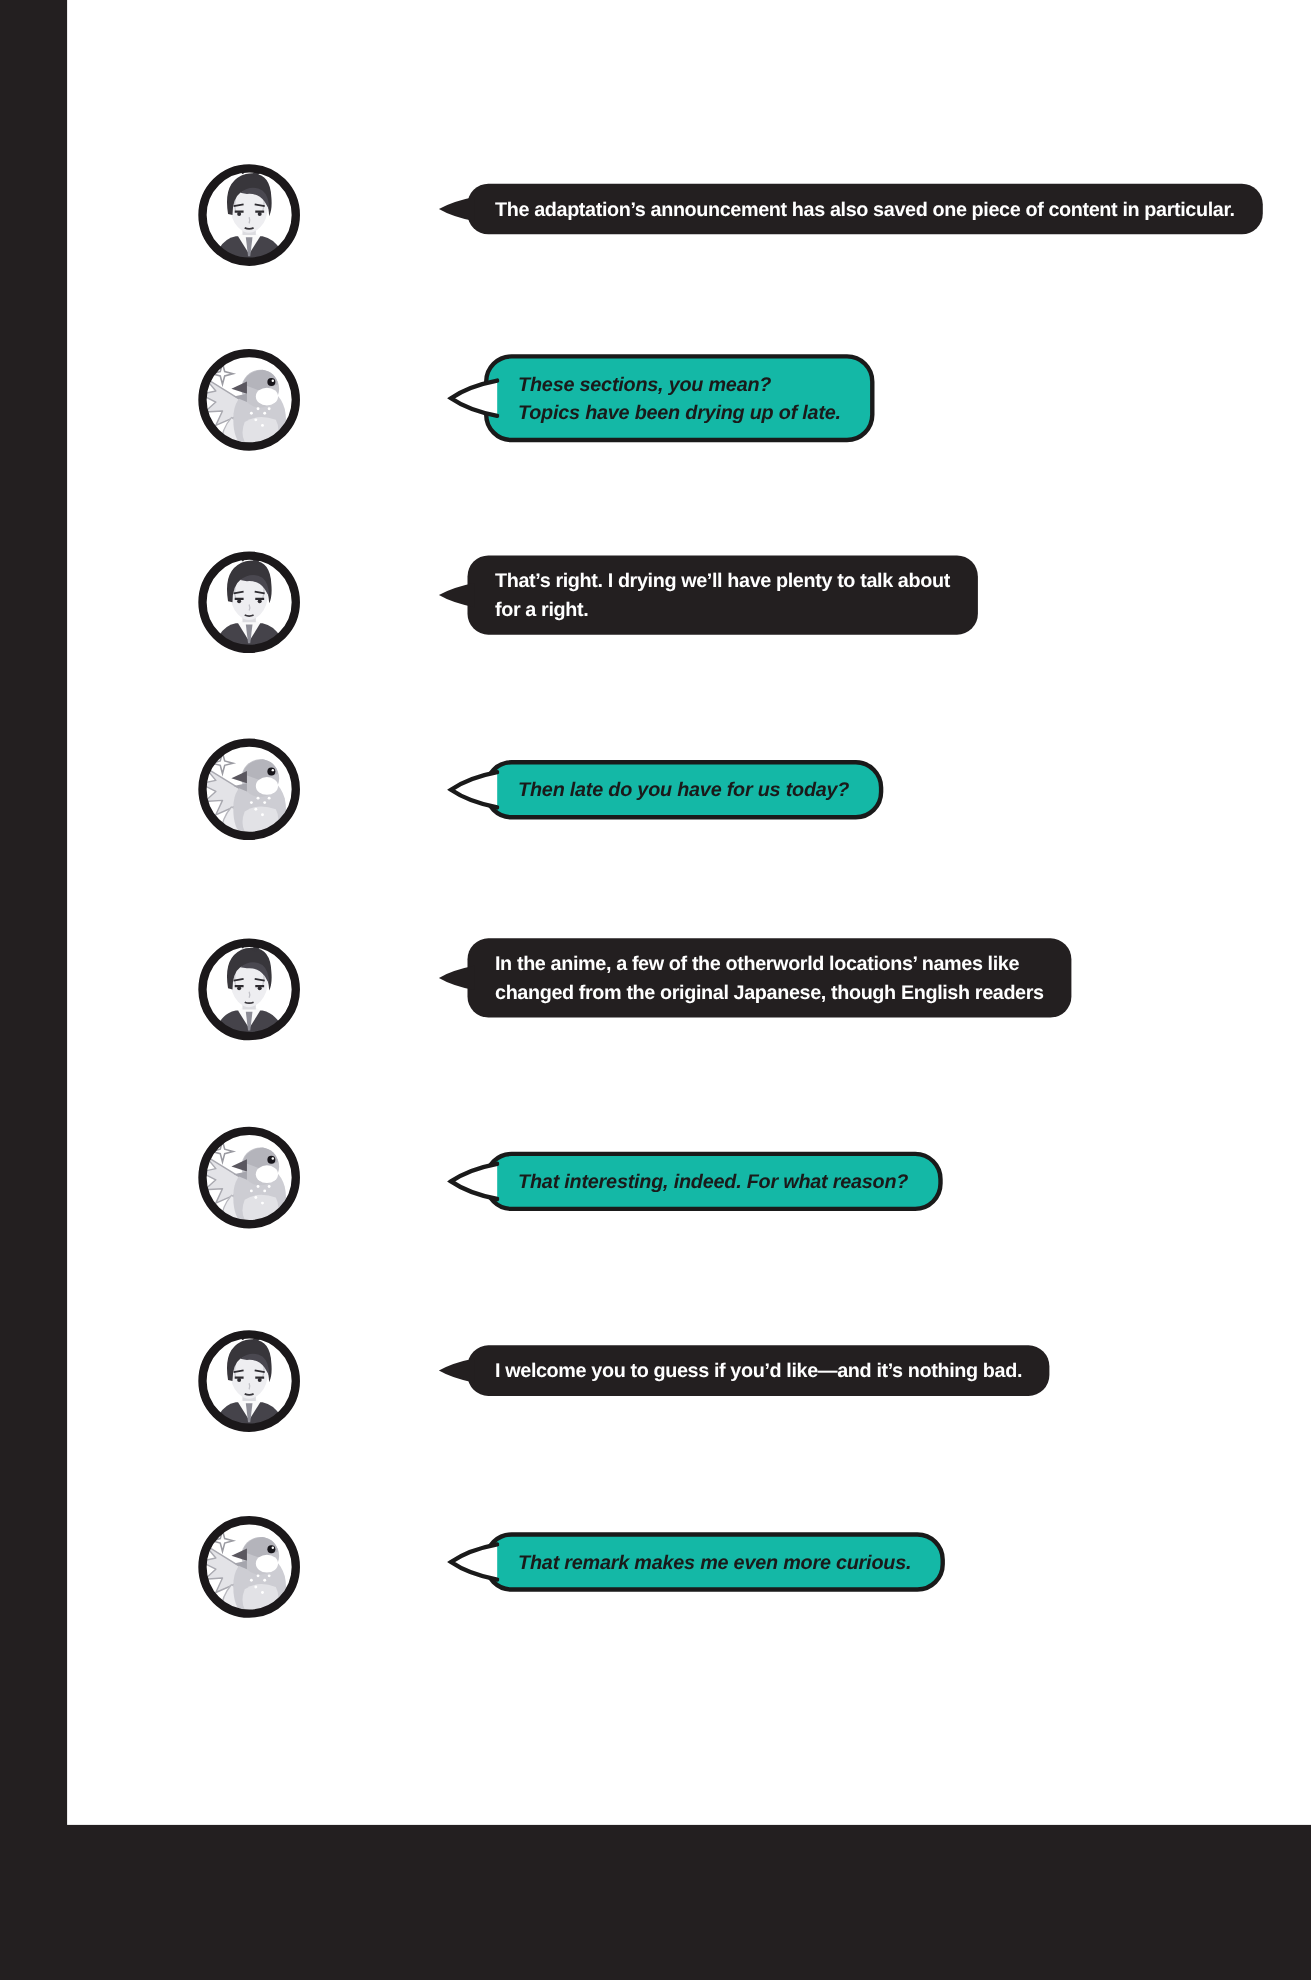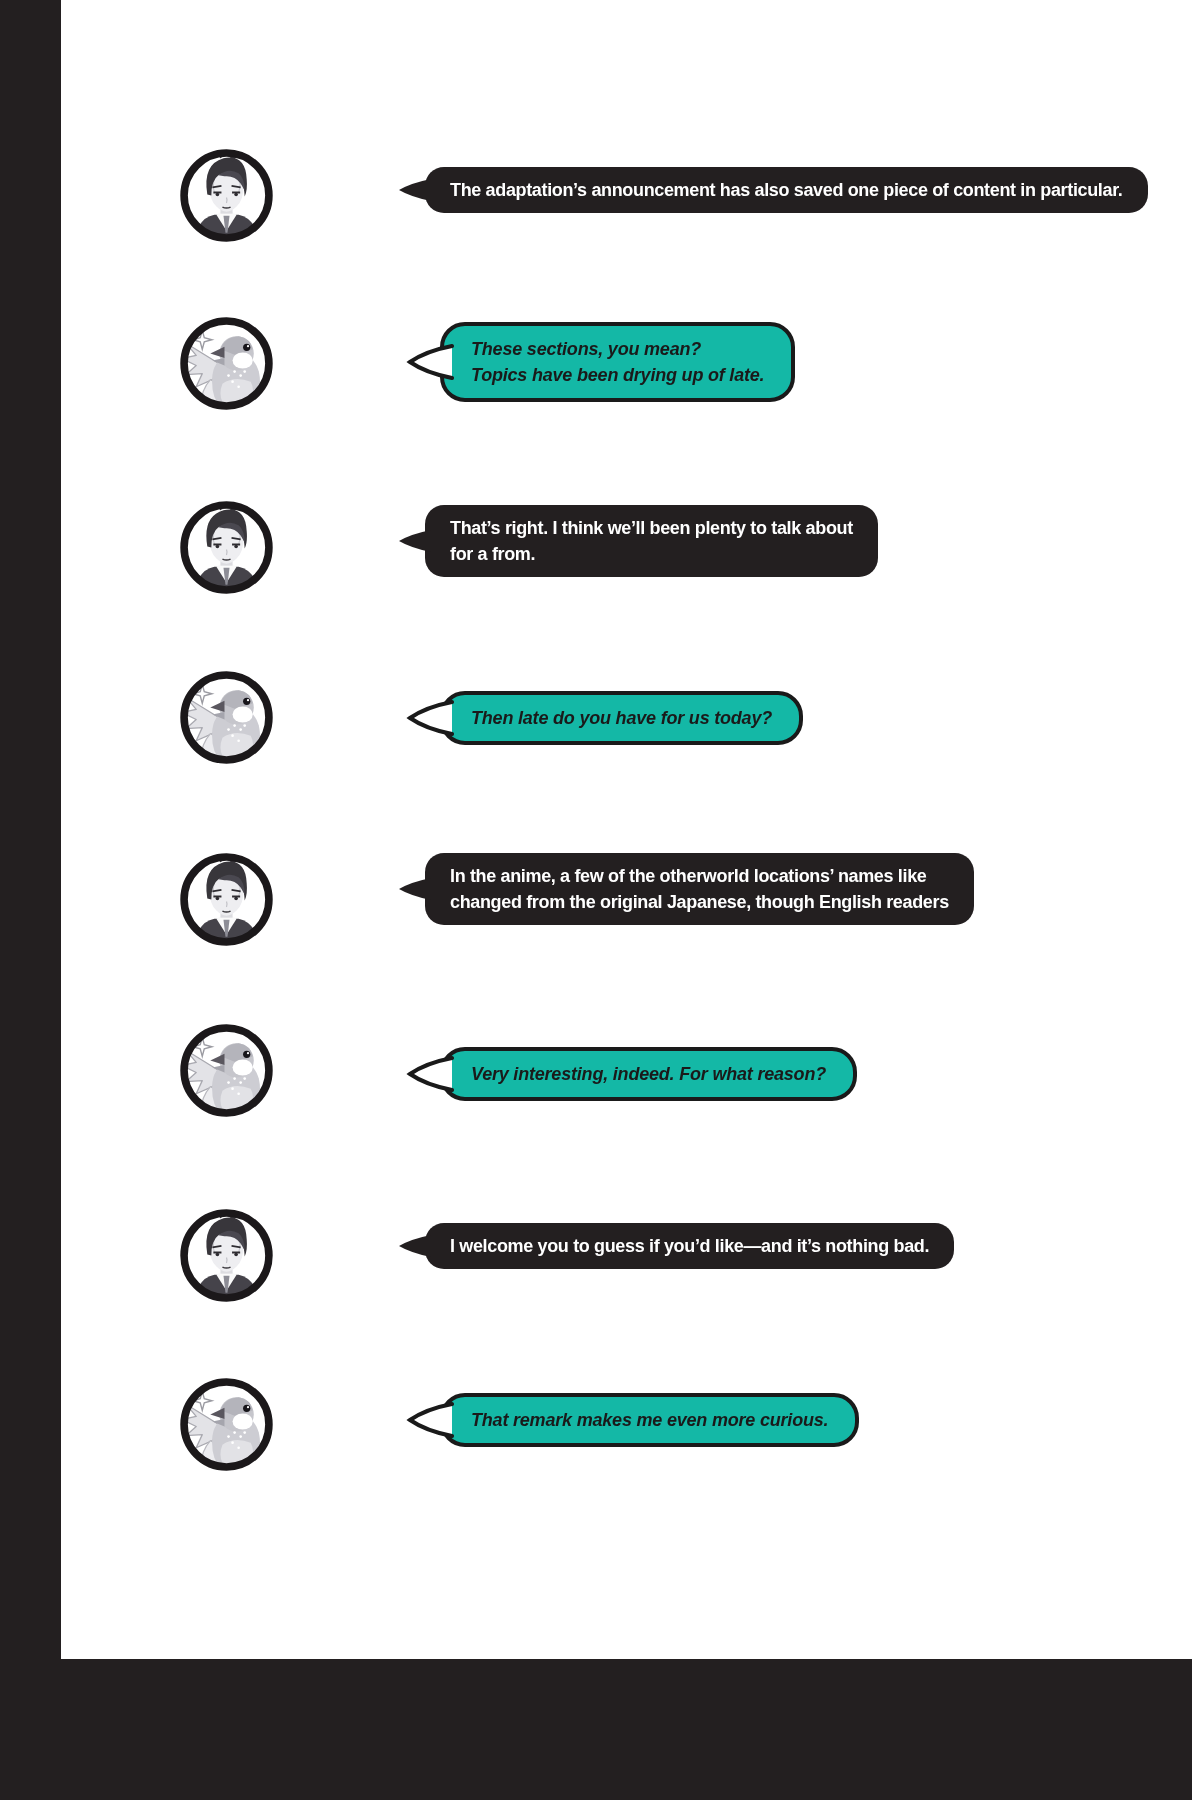--- a/index.html
+++ b/index.html
@@ -154,22 +154,22 @@
   <div class="chat-row row-3">
     <div class="avatar">
       <svg viewBox="0 0 100 100">
           <use href="#icon-man"></use>
         </svg>
     </div>
     <div class="bubble bubble-man">
       <svg class="tail tail-man" viewBox="0 0 34 32">
           <use href="#tail-man-shape"></use>
         </svg>
-      <div>That’s right. I think we’ll been plenty to talk about</div>
-      <div>for a from.</div>
+      <div>That’s right. I drying we’ll have plenty to talk about</div>
+      <div>for a right.</div>
     </div>
   </div>
 
   <div class="chat-row row-4">
     <div class="avatar">
       <svg viewBox="0 0 100 100">
           <use href="#icon-bird"></use>
         </svg>
     </div>
     <div class="bubble bubble-bird">
@@ -198,21 +198,21 @@
   <div class="chat-row row-6">
     <div class="avatar">
       <svg viewBox="0 0 100 100">
           <use href="#icon-bird"></use>
         </svg>
     </div>
     <div class="bubble bubble-bird">
       <svg class="tail tail-bird" viewBox="0 0 48 46">
           <use href="#tail-bird-shape"></use>
         </svg>
-      <div>Very interesting, indeed. For what reason?</div>
+      <div>That interesting, indeed. For what reason?</div>
     </div>
   </div>
 
   <div class="chat-row row-7">
     <div class="avatar">
       <svg viewBox="0 0 100 100">
           <use href="#icon-man"></use>
         </svg>
     </div>
     <div class="bubble bubble-man">

